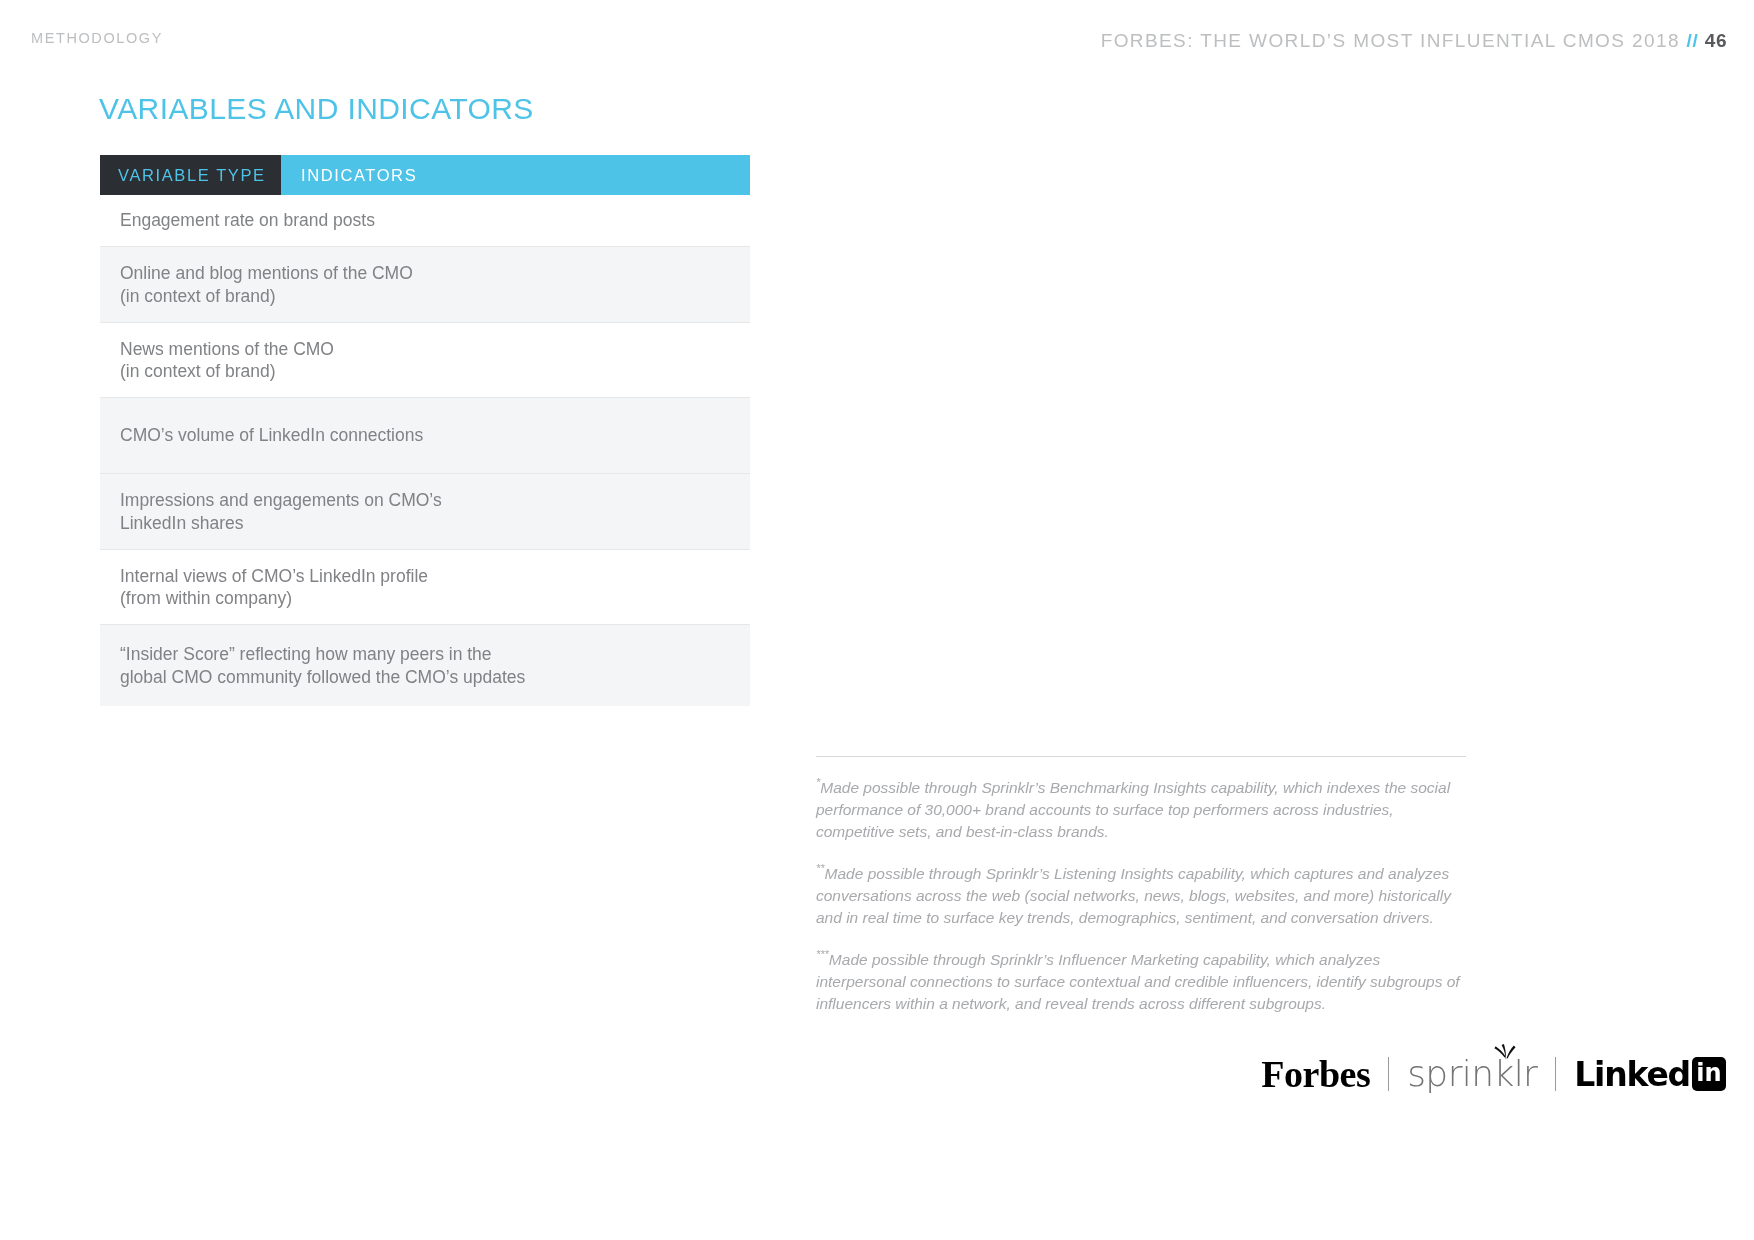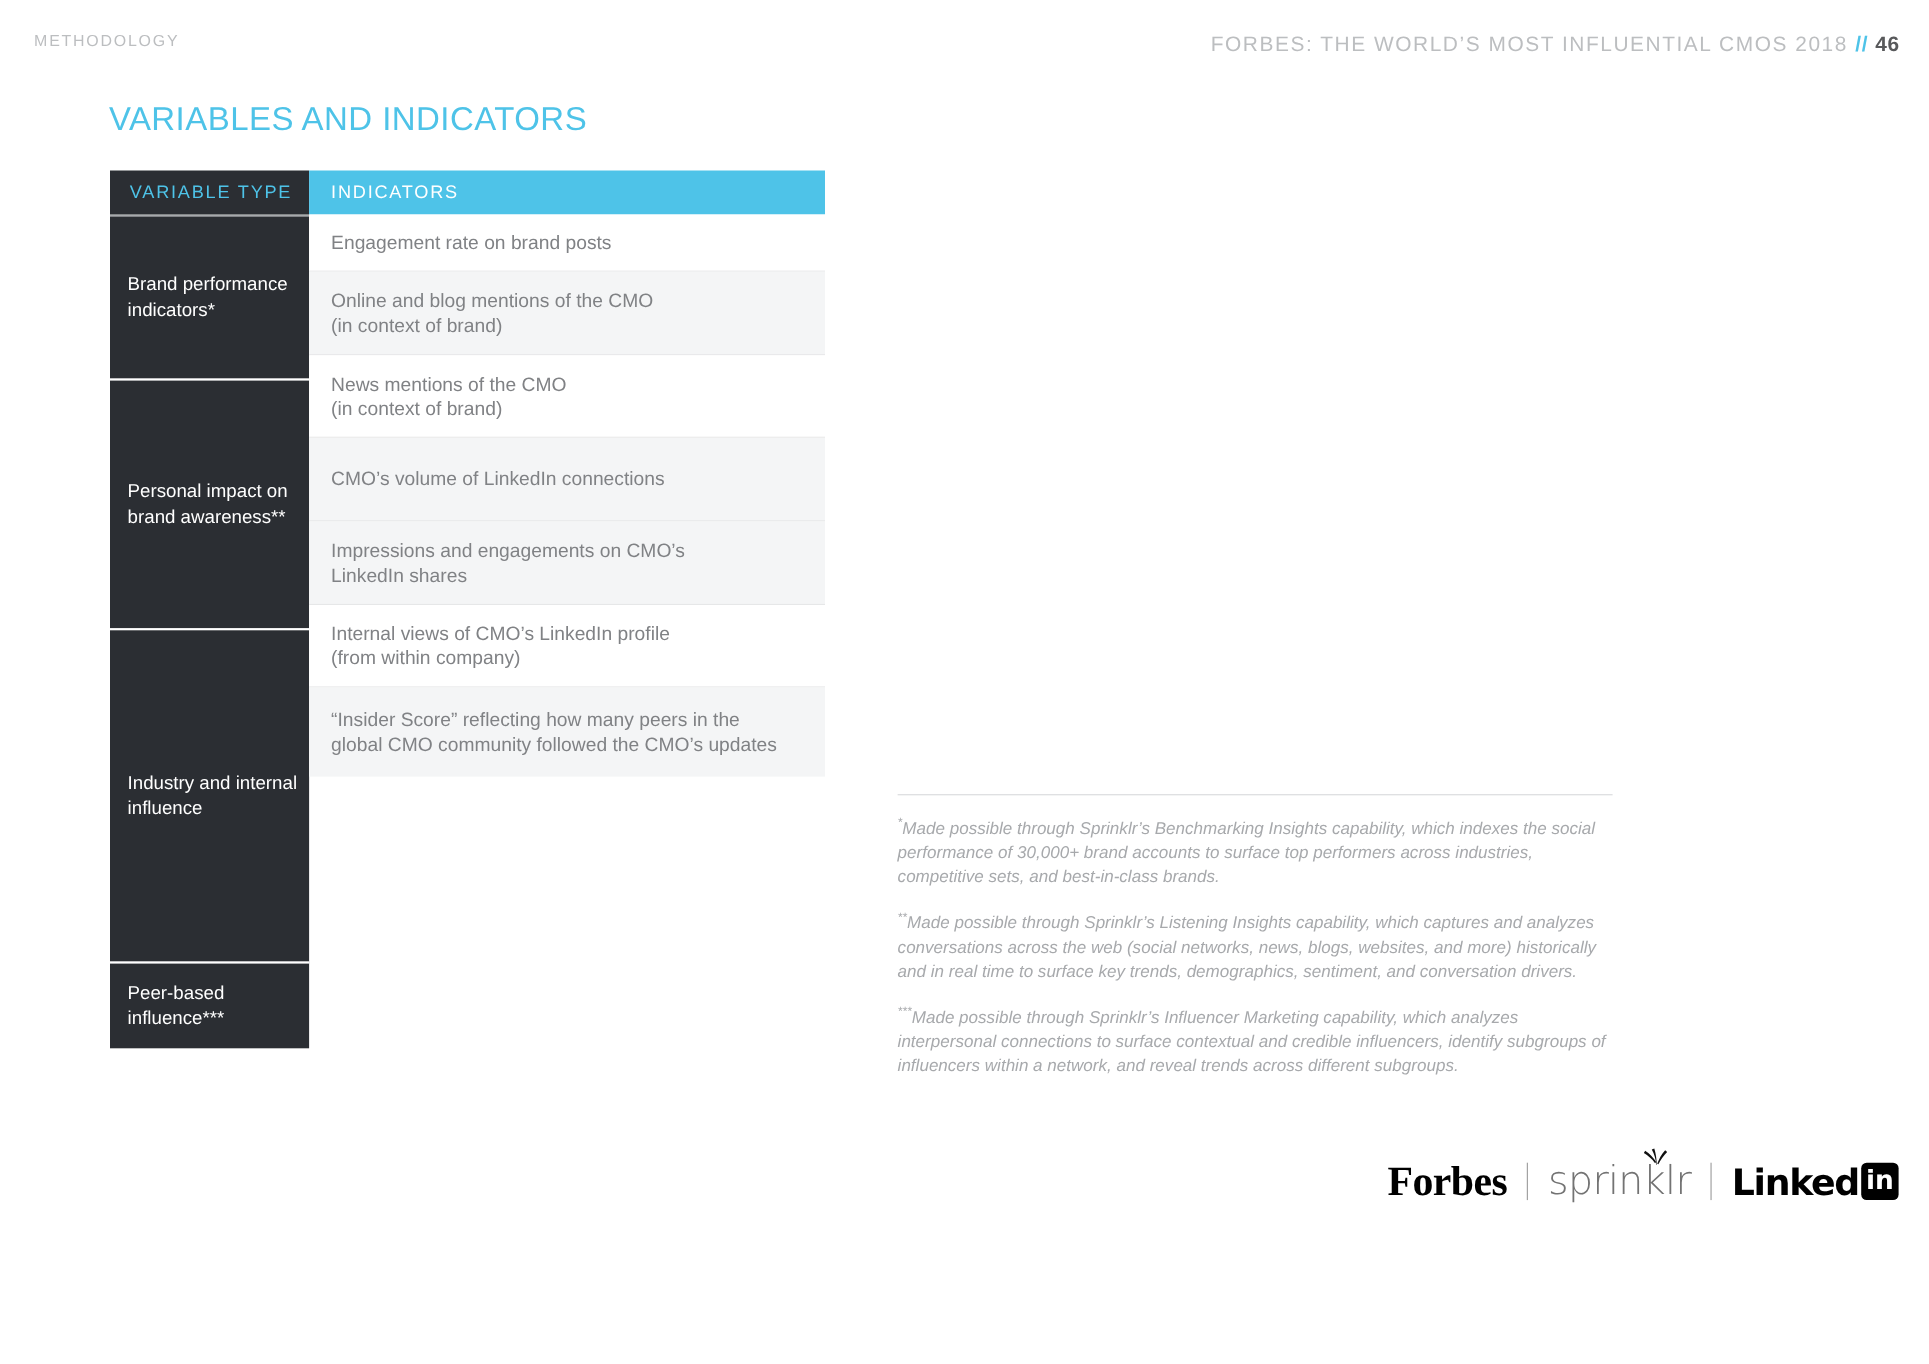--- a/index.html
+++ b/index.html
@@ -145,21 +145,21 @@
   }
   .ind-cell.alt { background: #f4f5f6; }
   .ind-cell.plain { background: #ffffff; }
   .ind-cell:last-child { border-bottom: none; }
   .ind-cell .itext { display: block; white-space: pre-line; }
 
   
   .notes {
     position: absolute;
     left: 816px;
-    top: 722px;
+    top: 756px;
     width: 650px;
   }
   .notes-rule {
     height: 1px;
     background: #d8d9db;
     width: 650px;
   }
   .note {
     font-family: "Liberation Sans", sans-serif;
     font-style: italic;
@@ -257,38 +257,20 @@
 </div>
 
 <div class="section-title">VARIABLES AND INDICATORS</div>
 
 <div class="table-wrap">
   <div class="thead">
     <div class="th-type">VARIABLE TYPE</div>
     <div class="th-ind">INDICATORS</div>
   </div>
   <div class="tbody">
-    <div class="type-col">
-      <div class="type-cell" style="height:149px">
-        <span class="tlabel">Brand performance
-indicators*</span>
-      </div>
-      <div class="type-cell" style="height:227px">
-        <span class="tlabel">Personal impact on
-brand awareness**</span>
-      </div>
-      <div class="type-cell" style="height:303px">
-        <span class="tlabel">Industry and
-internal influence</span>
-      </div>
-      <div class="type-cell" style="height:79px">
-        <span class="tlabel">Peer-based
-influence***</span>
-      </div>
-    </div>
     <div class="ind-col">
       <div class="ind-cell plain" style="height:52px">
         <span class="itext">Engagement rate on brand posts</span>
       </div>
       <div class="ind-cell alt" style="height:76px">
         <span class="itext">Online and blog mentions of the CMO
 (in context of brand)</span>
       </div>
       <div class="ind-cell plain" style="height:75px">
         <span class="itext">News mentions of the CMO

